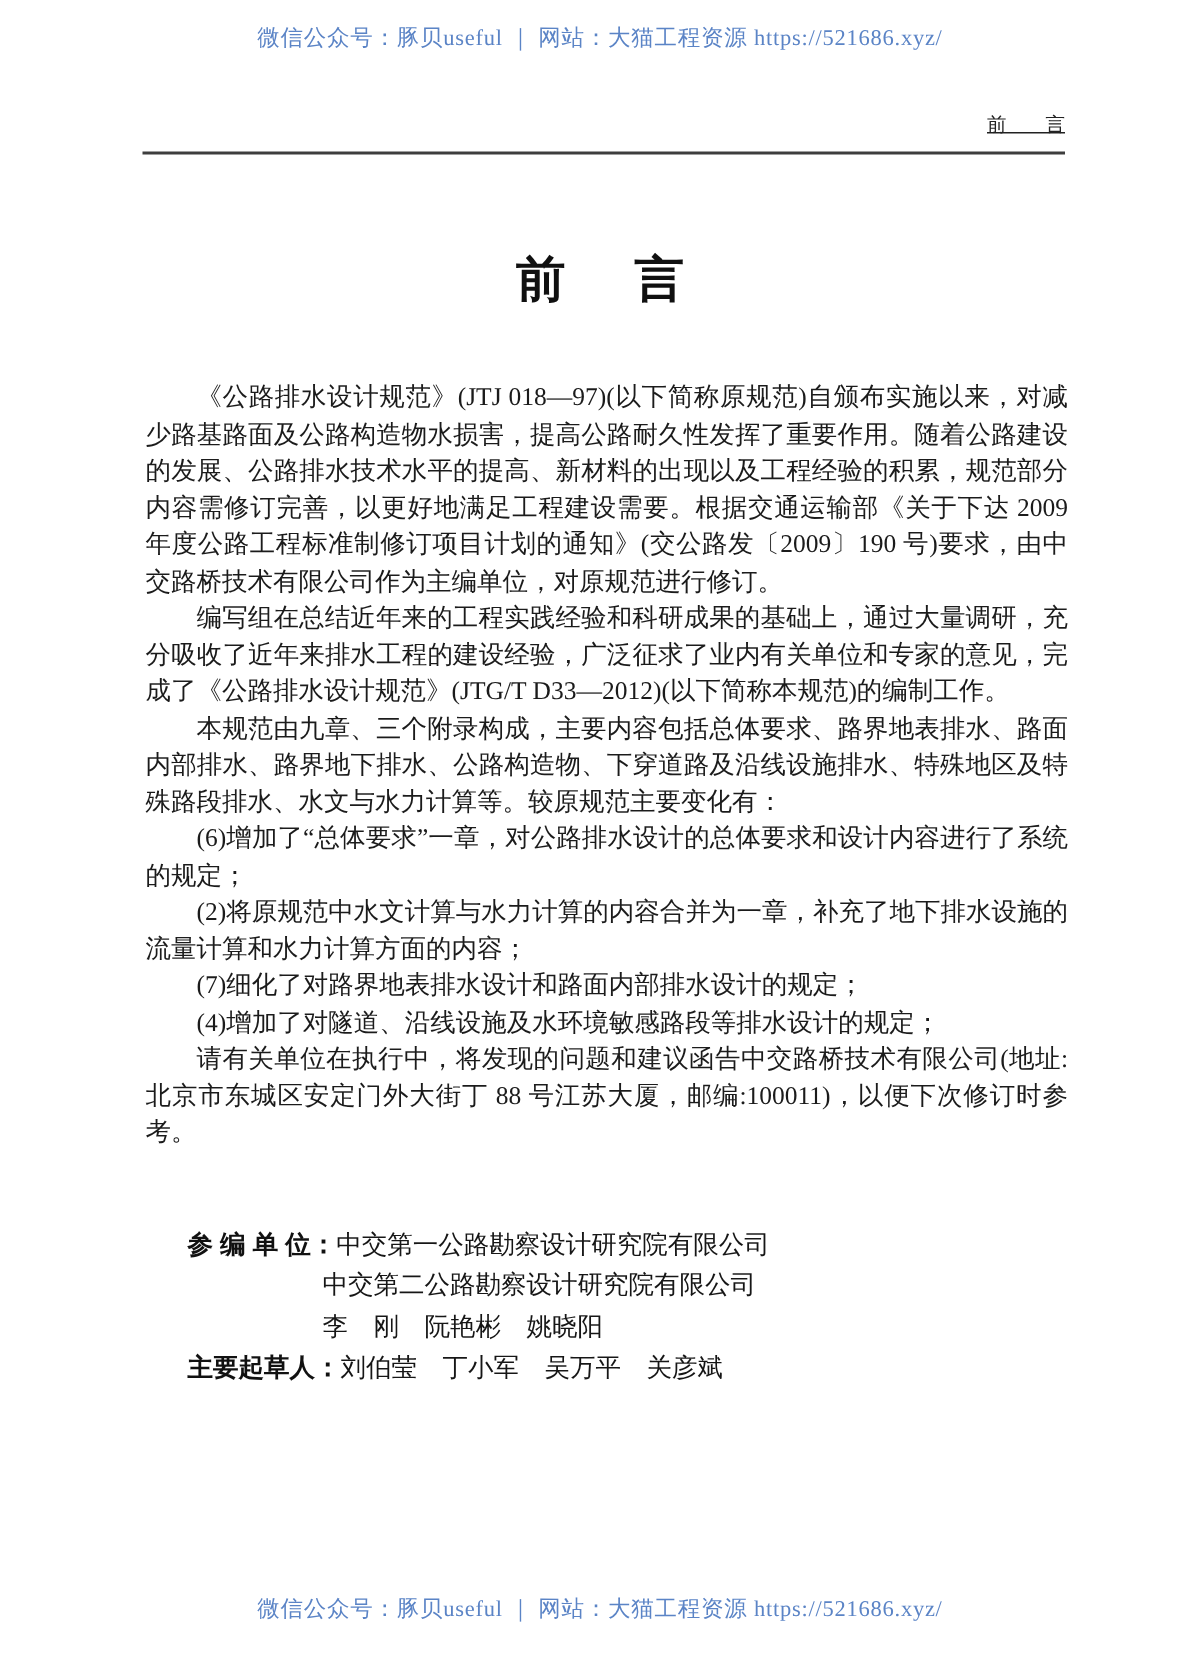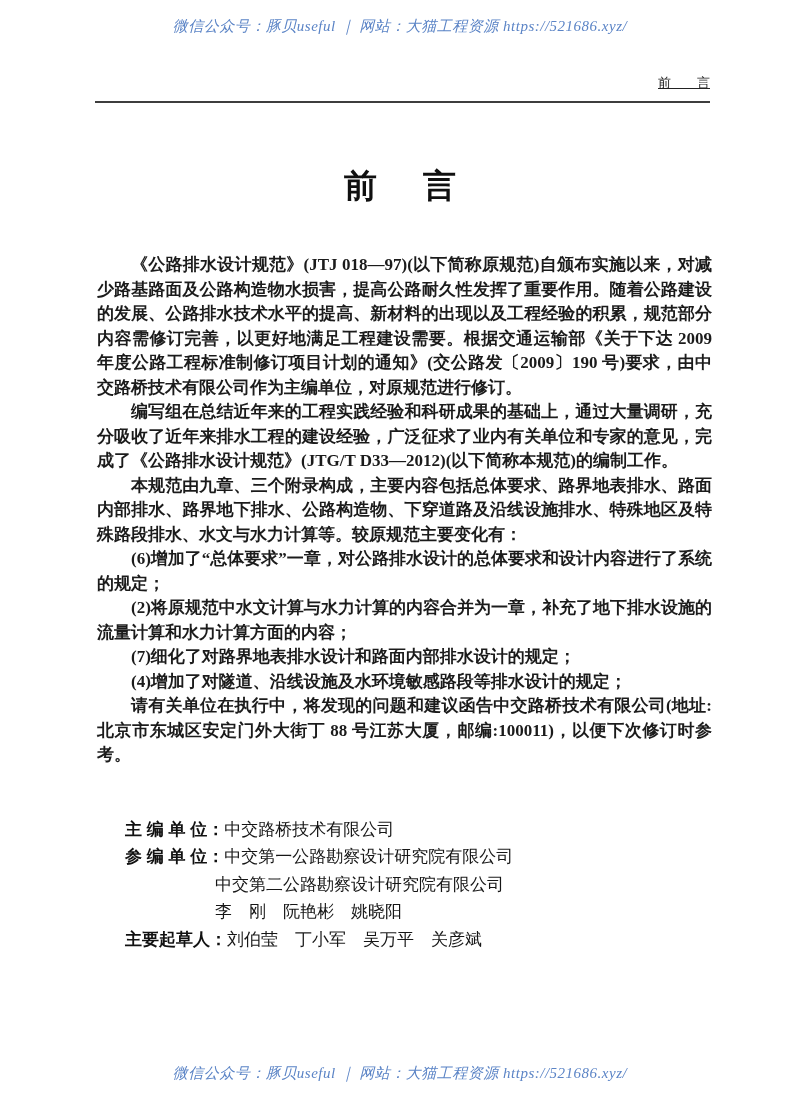--- a/index.html
+++ b/index.html
@@ -15,21 +15,20 @@
     overflow: hidden;
     font-family: "Liberation Serif", "DejaVu Serif", serif;
     color: #1b1b1b;
   }
   .watermark {
     color: #5b84c6;
     font-size: 15px;
     line-height: 21px;
     text-align: center;
     letter-spacing: 0.5px;
-    font-style: italic;
   }
   .watermark-top {
     padding-top: 16px;
   }
   .watermark-bottom {
     position: absolute;
     left: 0;
     right: 0;
     bottom: 20px;
   }
@@ -53,21 +52,20 @@
     font-size: 33px;
     line-height: 42px;
     color: #101010;
   }
   .doc-body {
     margin: 46px 88px 0 97px;
     font-size: 17px;
     line-height: 24.5px;
     text-align: justify;
     color: #1b1b1b;
-    font-weight: bold;
   }
   .doc-body p {
     margin: 0;
     text-indent: 2em;
   }
   .credits {
     margin: 48px 0 0 125px;
     font-size: 17px;
     line-height: 27.6px;
     color: #161616;
@@ -103,23 +101,20 @@
     <p>本规范由九章、三个附录构成，主要内容包括总体要求、路界地表排水、路面内部排水、路界地下排水、公路构造物、下穿道路及沿线设施排水、特殊地区及特殊路段排水、水文与水力计算等。较原规范主要变化有：</p>
     <p>(6)增加了“总体要求”一章，对公路排水设计的总体要求和设计内容进行了系统的规定；</p>
     <p>(2)将原规范中水文计算与水力计算的内容合并为一章，补充了地下排水设施的流量计算和水力计算方面的内容；</p>
     <p>(7)细化了对路界地表排水设计和路面内部排水设计的规定；</p>
     <p>(4)增加了对隧道、沿线设施及水环境敏感路段等排水设计的规定；</p>
     <p>请有关单位在执行中，将发现的问题和建议函告中交路桥技术有限公司(地址:北京市东城区安定门外大街丁 88 号江苏大厦，邮编:100011)，以便下次修订时参考。</p>
   </div>
 
   <div class="credits">
     <div class="credit-row">
-      <span class="credit-label">主 编 单 位：</span><span class="credit-content">中交路桥技术有限公司</span>
-    </div>
-    <div class="credit-row">
       <span class="credit-label">参 编 单 位：</span><span class="credit-content">中交第一公路勘察设计研究院有限公司</span>
     </div>
     <div class="credit-row credit-cont">
       <span class="credit-content">中交第二公路勘察设计研究院有限公司</span>
     </div>
     <div class="credit-row credit-cont">
       <span class="credit-content">李　刚　阮艳彬　姚晓阳</span>
     </div>
     <div class="credit-row">
       <span class="credit-label">主要起草人：</span><span class="credit-content">刘伯莹　丁小军　吴万平　关彦斌</span>

